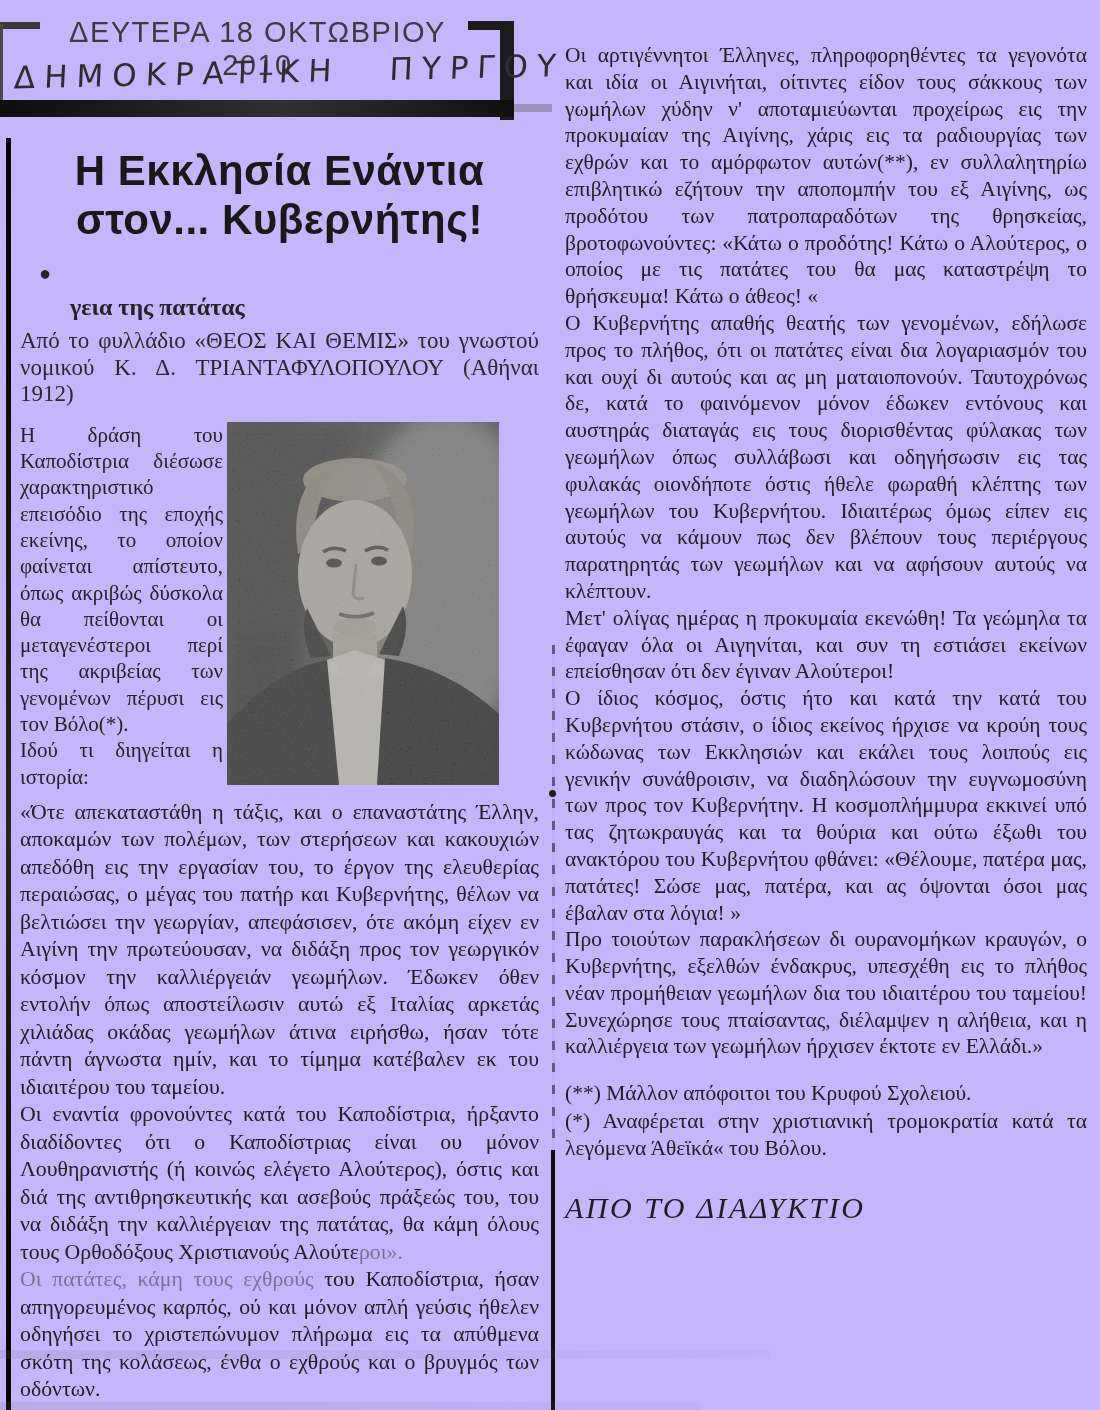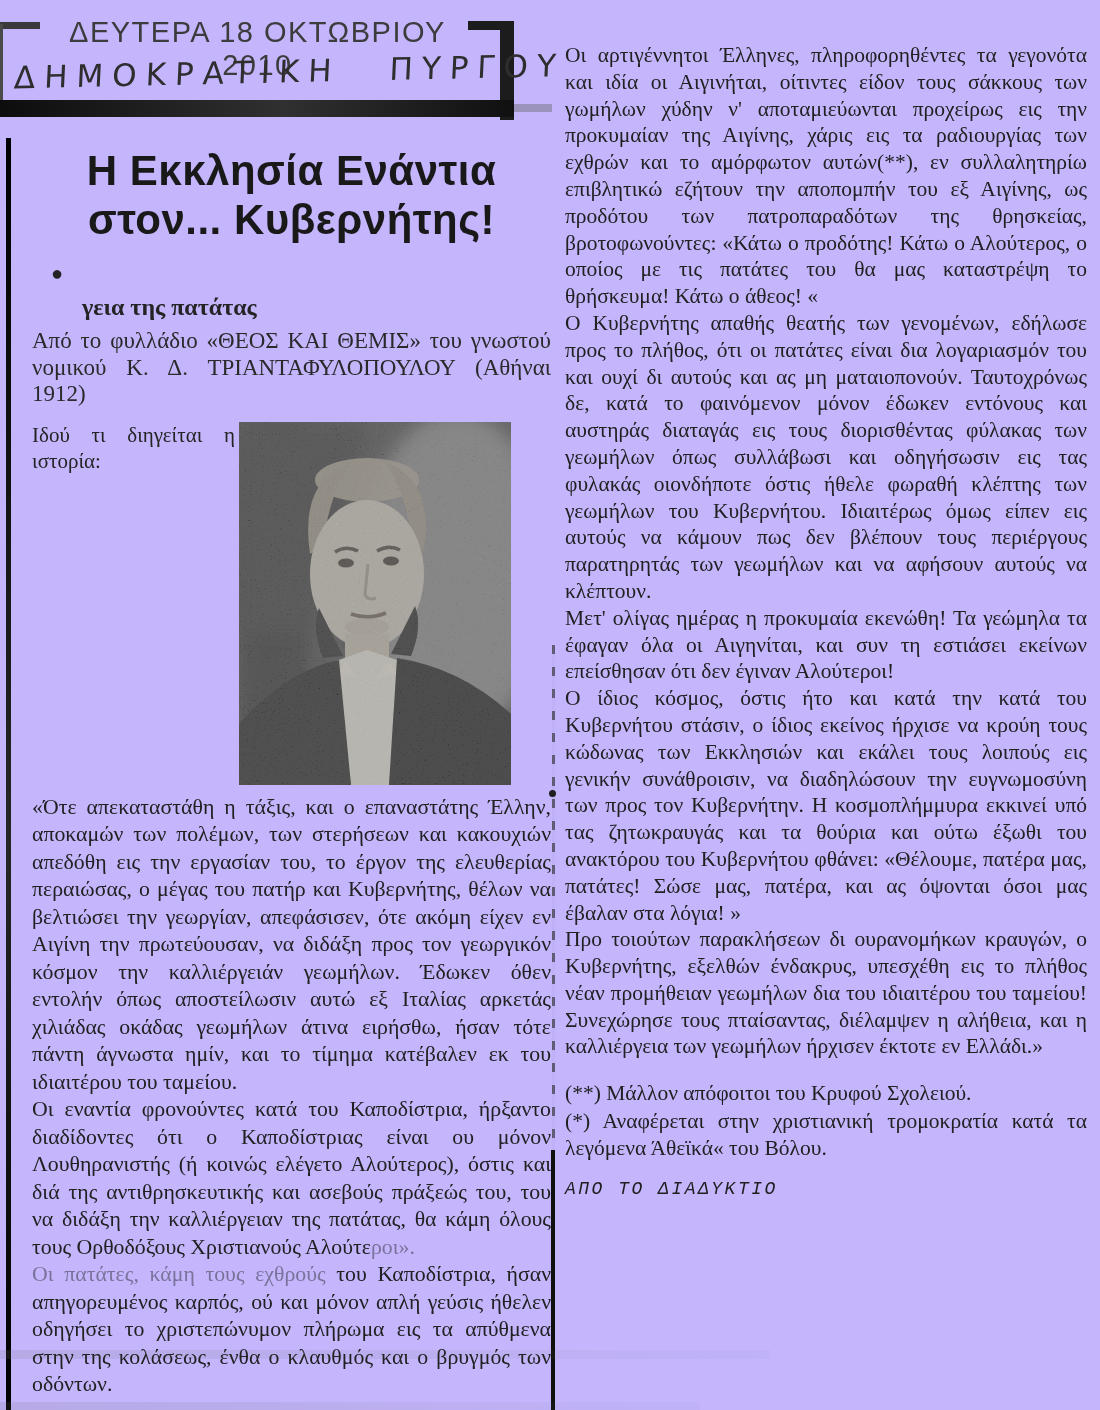--- a/index.html
+++ b/index.html
@@ -31,21 +31,21 @@
   .left-rule{position:absolute;left:6px;top:138px;width:5px;height:1272px;
     background:linear-gradient(180deg,#000,#262626 55%,#000);}
   .divider-dotted{position:absolute;left:552px;top:645px;width:3px;height:505px;opacity:.65;
     background:repeating-linear-gradient(180deg,#2c2c2c 0 9px,rgba(0,0,0,0.04) 9px 22px);}
   .divider-solid{position:absolute;left:551px;top:1150px;width:4px;height:260px;background:#0f0f0f;}
   .scan-dot{position:absolute;left:549px;top:790px;width:7px;height:7px;border-radius:50%;background:#1f1f1f;}
   .scan-streak{position:absolute;left:0;top:1350px;width:770px;height:9px;
     background:linear-gradient(90deg,rgba(110,110,110,.16),rgba(110,110,110,.04));}
   .scan-streak.s2{top:1402px;width:700px;}
   
-  .left-col{position:absolute;left:32px;top:140px;width:519px;}
+  .left-col{position:absolute;left:20px;top:140px;width:519px;}
   .headline{
     margin:6px 0 0 0;text-align:center;
     font-family:"Liberation Sans", sans-serif;font-weight:700;
     font-size:42px;line-height:1.17;color:#191919;letter-spacing:.5px;
   }
   .subtitle{display:flex;margin-top:12px;font-weight:700;font-size:24px;line-height:34px;color:#242424;}
   .subtitle .bullet{width:50px;text-align:center;font-size:20px;line-height:34px;}
   .byline{margin-top:4px;font-size:23px;line-height:26.5px;text-align:justify;color:#2a2a2a;}
   .intro-row{display:flex;margin-top:14px;}
   .intro-col{width:203px;font-size:21px;line-height:26.3px;text-align:justify;color:#242424;}
@@ -53,22 +53,22 @@
   .portrait{width:272px;height:363px;margin-left:4px;flex:none;}
   .body-p{margin:0;font-size:21.8px;line-height:27.5px;text-align:justify;color:#212121;}
   .left-col .body-p:first-of-type{margin-top:9px;}
   .faded{opacity:.45;filter:blur(.5px);margin-top:20px;}
   
   .right-col{position:absolute;left:565px;top:42px;width:522px;}
   .right-col .body-p{font-size:21.5px;line-height:26.8px;}
   .footnotes{margin-top:20px;}
   .footnotes .body-p{line-height:27.5px;}
   .signoff{
-    margin-top:16px;font-style:italic;font-size:18px;letter-spacing:2.5px;color:#1f1f1f;
-    font-family:Liberation Mono, monospace;
+    margin-top:28px;font-style:italic;font-size:30px;letter-spacing:2.5px;color:#1f1f1f;
+    font-family:Liberation Serif, serif;
   }
 </style>
 </head>
 <body>
 
 <div class="page">
 
   <div class="date-box">
     <div class="db-dash"></div>
     <div class="db-left"></div>
@@ -98,20 +98,21 @@
       <span>
         <br>
         <span>γεια της πατάτας</span>
       </span>
     </div>
 
     <div class="byline">Από το φυλλάδιο «ΘΕΟΣ ΚΑΙ ΘΕΜΙΣ» του γνωστού νομικού Κ. Δ. ΤΡΙΑΝΤΑΦΥΛΟΠΟΥΛΟΥ (Αθήναι 1912)</div>
 
     <div class="intro-row">
       <div class="intro-col">
+        <p>Η δράση του Καποδίστρια διέσωσε χαρακτηριστικό επεισόδιο της εποχής εκείνης, το οποίον φαίνεται απίστευτο, όπως ακριβώς δύσκολα θα πείθονται οι μεταγενέστεροι περί της ακριβείας των γενομένων πέρυσι εις τον Βόλο(*).</p>
         <p>Ιδού τι διηγείται η ιστορία:</p>
       </div>
 
       <div class="portrait">
         <svg width="272" height="363" viewBox="0 0 272 363" preserveAspectRatio="none" role="img">
           <defs>
             <filter id="blur8" x="-30%" y="-30%" width="160%" height="160%">
                 <feGaussianBlur stdDeviation="9"></feGaussianBlur>
               </filter>
             <filter id="noiseB">
@@ -155,21 +156,21 @@
           <rect width="272" height="363" filter="url(#noiseW)" opacity="0.26"></rect>
         </svg>
       </div>
     </div>
 
     <p class="body-p">«Ότε απεκαταστάθη η τάξις, και ο επαναστάτης Έλλην, αποκαμών των πολέμων, των στερήσεων και κακουχιών απεδόθη εις την εργασίαν του, το έργον της ελευθερίας περαιώσας, ο μέγας του πατήρ και Κυβερνήτης, θέλων να βελτιώσει την γεωργίαν, απεφάσισεν, ότε ακόμη είχεν εν Αιγίνη την πρωτεύουσαν, να διδάξη προς τον γεωργικόν κόσμον την καλλιέργειάν γεωμήλων. Έδωκεν όθεν εντολήν όπως αποστείλωσιν αυτώ εξ Ιταλίας αρκετάς χιλιάδας οκάδας γεωμήλων άτινα ειρήσθω, ήσαν τότε πάντη άγνωστα ημίν, και το τίμημα κατέβαλεν εκ του ιδιαιτέρου του ταμείου.</p>
     <p class="body-p">
       <span>Οι εναντία φρονούντες κατά του Καποδίστρια, ήρξαντο διαδίδοντες ότι ο Καποδίστριας είναι ου μόνον Λουθηρανιστής (ή κοινώς ελέγετο Αλούτερος), όστις και διά της αντιθρησκευτικής και ασεβούς πράξεώς του, του να διδάξη την καλλιέργειαν της πατάτας, θα κάμη όλους τους Ορθοδόξους Χριστιανούς Αλούτε</span><span class="faded">ροι».</span>
     </p>
     <p class="body-p">
-      <span class="faded">Οι πατάτες, κάμη τους εχθρούς</span><span> του Καποδίστρια, ήσαν απηγορευμένος καρπός, ού και μόνον απλή γεύσις ήθελεν οδηγήσει το χριστεπώνυμον πλήρωμα εις τα απύθμενα στην της κολάσεως, ένθα ο κλαυθμός και ο βρυγμός των οδόντων.</span>
+      <span class="faded">Οι πατάτες, κάμη τους εχθρούς</span><span> του Καποδίστρια, ήσαν απηγορευμένος καρπός, ού και μόνον απλή γεύσις ήθελεν οδηγήσει το χριστεπώνυμον πλήρωμα εις τα απύθμενα σκότη της κολάσεως, ένθα ο εχθρούς και ο βρυγμός των οδόντων.</span>
     </p>
   </div>
 
   <div class="right-col">
     <p class="body-p">Οι αρτιγέννητοι Έλληνες, πληροφορηθέντες τα γεγονότα και ιδία οι Αιγινήται, οίτιντες είδον τους σάκκους των γωμήλων χύδην ν' αποταμιεύωνται προχείρως εις την προκυμαίαν της Αιγίνης, χάρις εις τα ραδιουργίας των εχθρών και το αμόρφωτον αυτών(**), εν συλλαλητηρίω επιβλητικώ εζήτουν την αποπομπήν του εξ Αιγίνης, ως προδότου των πατροπαραδότων της θρησκείας, βροτοφωνούντες: «Κάτω ο προδότης! Κάτω ο Αλούτερος, ο οποίος με τις πατάτες του θα μας καταστρέψη το θρήσκευμα! Κάτω ο άθεος! «</p>
     <p class="body-p">Ο Κυβερνήτης απαθής θεατής των γενομένων, εδήλωσε προς το πλήθος, ότι οι πατάτες είναι δια λογαριασμόν του και ουχί δι αυτούς και ας μη ματαιοπονούν. Ταυτοχρόνως δε, κατά το φαινόμενον μόνον έδωκεν εντόνους και αυστηράς διαταγάς εις τους διορισθέντας φύλακας των γεωμήλων όπως συλλάβωσι και οδηγήσωσιν εις τας φυλακάς οιονδήποτε όστις ήθελε φωραθή κλέπτης των γεωμήλων του Κυβερνήτου. Ιδιαιτέρως όμως είπεν εις αυτούς να κάμουν πως δεν βλέπουν τους περιέργους παρατηρητάς των γεωμήλων και να αφήσουν αυτούς να κλέπτουν.</p>
     <p class="body-p">Μετ' ολίγας ημέρας η προκυμαία εκενώθη! Τα γεώμηλα τα έφαγαν όλα οι Αιγηνίται, και συν τη εστιάσει εκείνων επείσθησαν ότι δεν έγιναν Αλούτεροι!</p>
     <p class="body-p">Ο ίδιος κόσμος, όστις ήτο και κατά την κατά του Κυβερνήτου στάσιν, ο ίδιος εκείνος ήρχισε να κρούη τους κώδωνας των Εκκλησιών και εκάλει τους λοιπούς εις γενικήν συνάθροισιν, να διαδηλώσουν την ευγνωμοσύνη των προς τον Κυβερνήτην. Η κοσμοπλήμμυρα εκκινεί υπό τας ζητωκραυγάς και τα θούρια και ούτω έξωθι του ανακτόρου του Κυβερνήτου φθάνει: «Θέλουμε, πατέρα μας, πατάτες! Σώσε μας, πατέρα, και ας όψονται όσοι μας έβαλαν στα λόγια! »</p>
     <p class="body-p">Προ τοιούτων παρακλήσεων δι ουρανομήκων κραυγών, ο Κυβερνήτης, εξελθών ένδακρυς, υπεσχέθη εις το πλήθος νέαν προμήθειαν γεωμήλων δια του ιδιαιτέρου του ταμείου! Συνεχώρησε τους πταίσαντας, διέλαμψεν η αλήθεια, και η καλλιέργεια των γεωμήλων ήρχισεν έκτοτε εν Ελλάδι.»</p>
 

